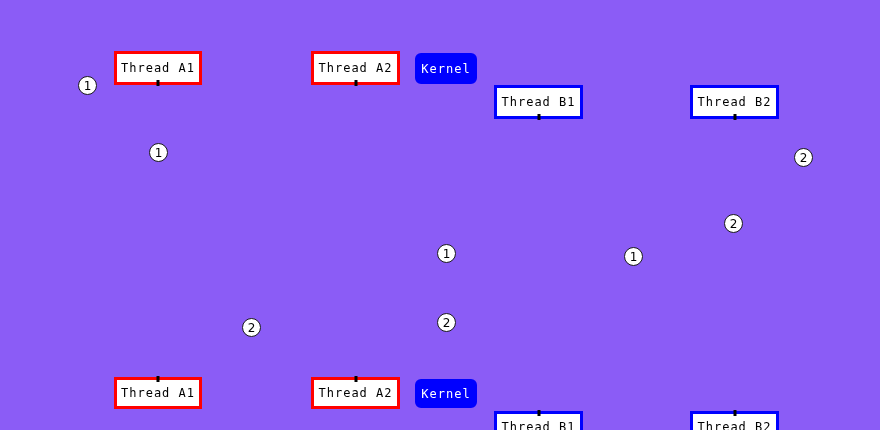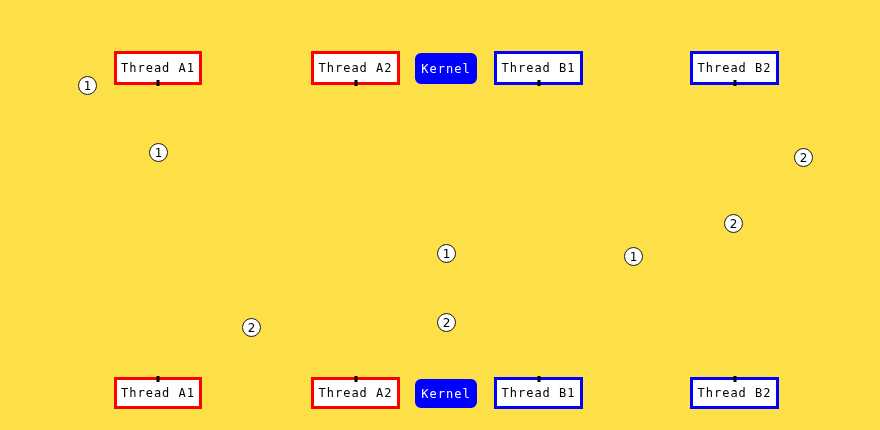--- a/index.html
+++ b/index.html
@@ -4,39 +4,39 @@
 <style>
   html, body {
     margin: 0;
     padding: 0;
     background: #000000;
   }
   .canvas {
     position: relative;
     width: 880px;
     height: 430px;
-    background: #fde047;
+    background: #8b5cf6;
     overflow: hidden;
     font-family: "DejaVu Sans Mono", monospace;
   }
   .entity {
     position: absolute;
     box-sizing: border-box;
     background: #ffffff;
     border: 3px solid #ffffff;
     color: #000000;
     display: flex;
     align-items: center;
     justify-content: center;
     font-size: 12px;
     letter-spacing: 1px;
     white-space: nowrap;
   }
   .entity.red   { border-color: #ff0000; }
-  .entity.blue  { border-color: #0000ff; }
+  .entity.blue  { border-color: #0000ff; margin-top: 34px; }
   .entity.kernel {
     background: #0000ff;
     border-color: #0000ff;
     color: #ffffff;
     border-radius: 6px;
   }
   .tick {
     position: absolute;
     left: 50%;
     transform: translateX(-50%);

